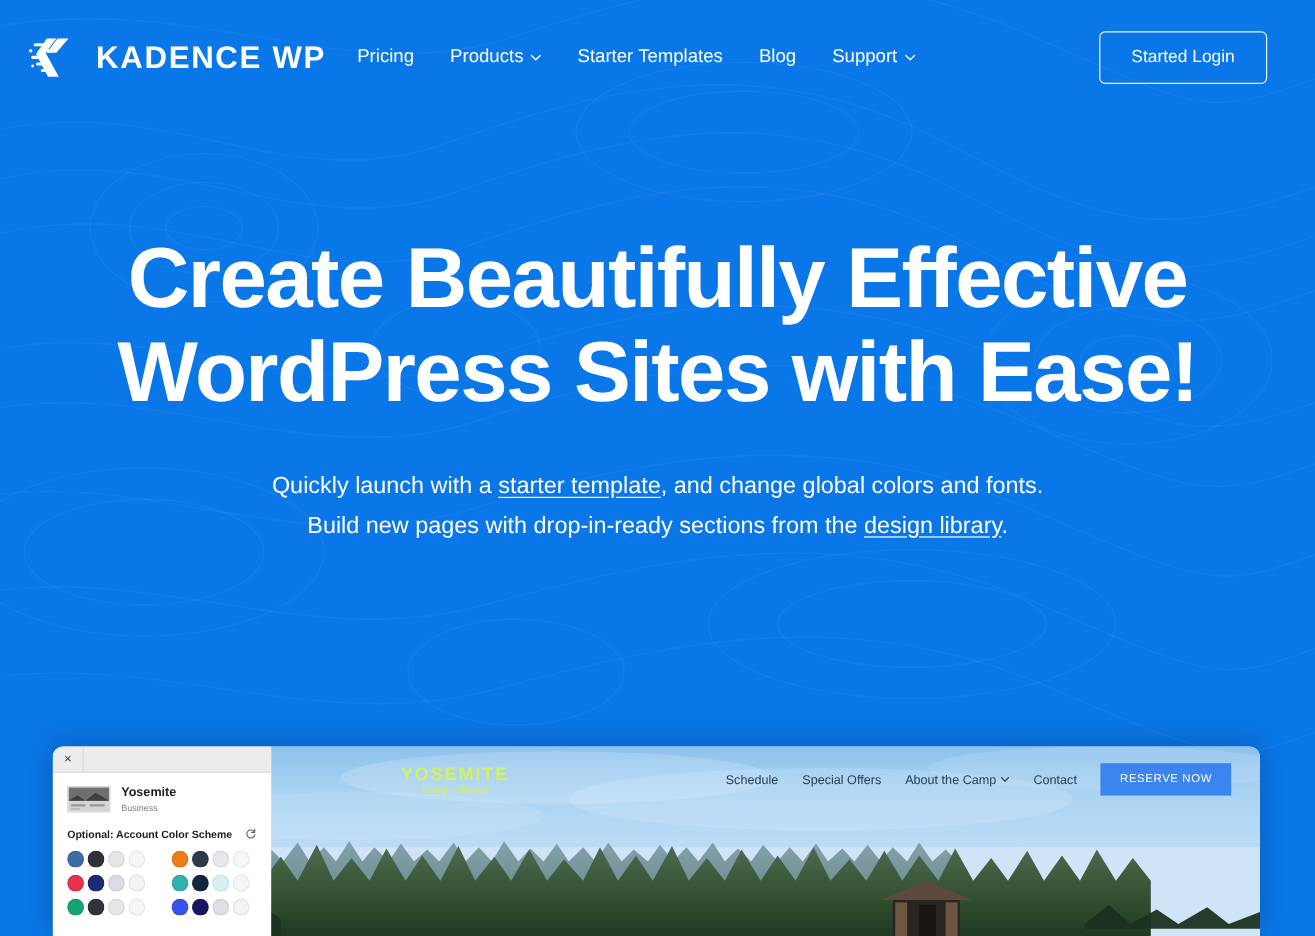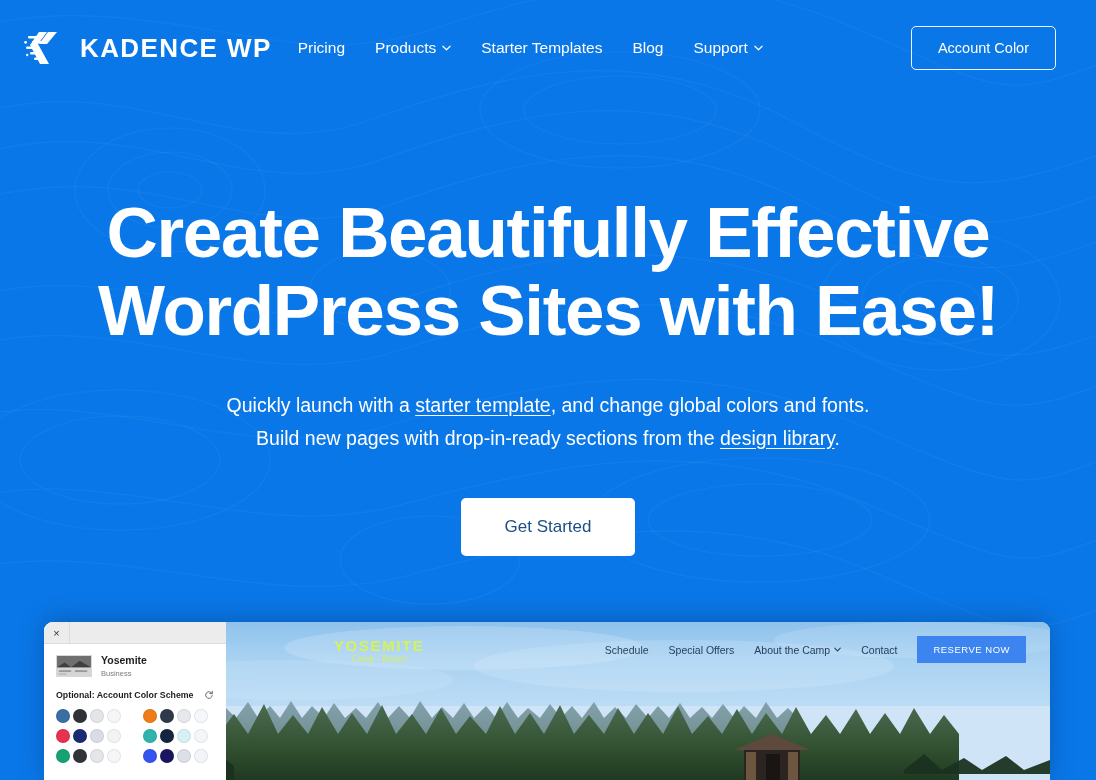--- a/index.html
+++ b/index.html
@@ -225,39 +225,38 @@
         <span>Blog</span>
       </div>
       <div class="nav-item">
         <span>Support</span>
         <svg class="chev" viewBox="0 0 10 6">
           <path d="M1 1 L5 5 L9 1" fill="none" stroke="#fff" stroke-width="1.4" stroke-linecap="round"></path>
         </svg>
       </div>
     </nav>
 
-    <button class="login-btn">Account Color</button>
+    <button class="login-btn">Started Login</button>
   </div>
 
   <div class="hero">
     <h1>
       <span>Create Beautifully Effective</span>
       <span class="l2">WordPress Sites with Ease!</span>
     </h1>
 
     <div class="sub">
       <div>
         <span>Quickly launch with a </span><a href="#">starter template</a><span>, and change global colors and fonts.</span>
       </div>
       <div>
         <span>Build new pages with drop-in-ready sections from the </span><a href="#">design library</a><span>.</span>
       </div>
     </div>
 
-    <button class="cta">Get Started</button>
   </div>
 
   <div class="mock">
 
     <div class="site">
       <div class="sky">
         <svg class="cloudy" viewBox="0 0 1006 84" preserveAspectRatio="none">
           <ellipse cx="420" cy="26" rx="180" ry="22" fill="#ffffff" opacity=".30"></ellipse>
           <ellipse cx="640" cy="44" rx="210" ry="26" fill="#ffffff" opacity=".25"></ellipse>
           <ellipse cx="880" cy="18" rx="150" ry="18" fill="#ffffff" opacity=".22"></ellipse>

